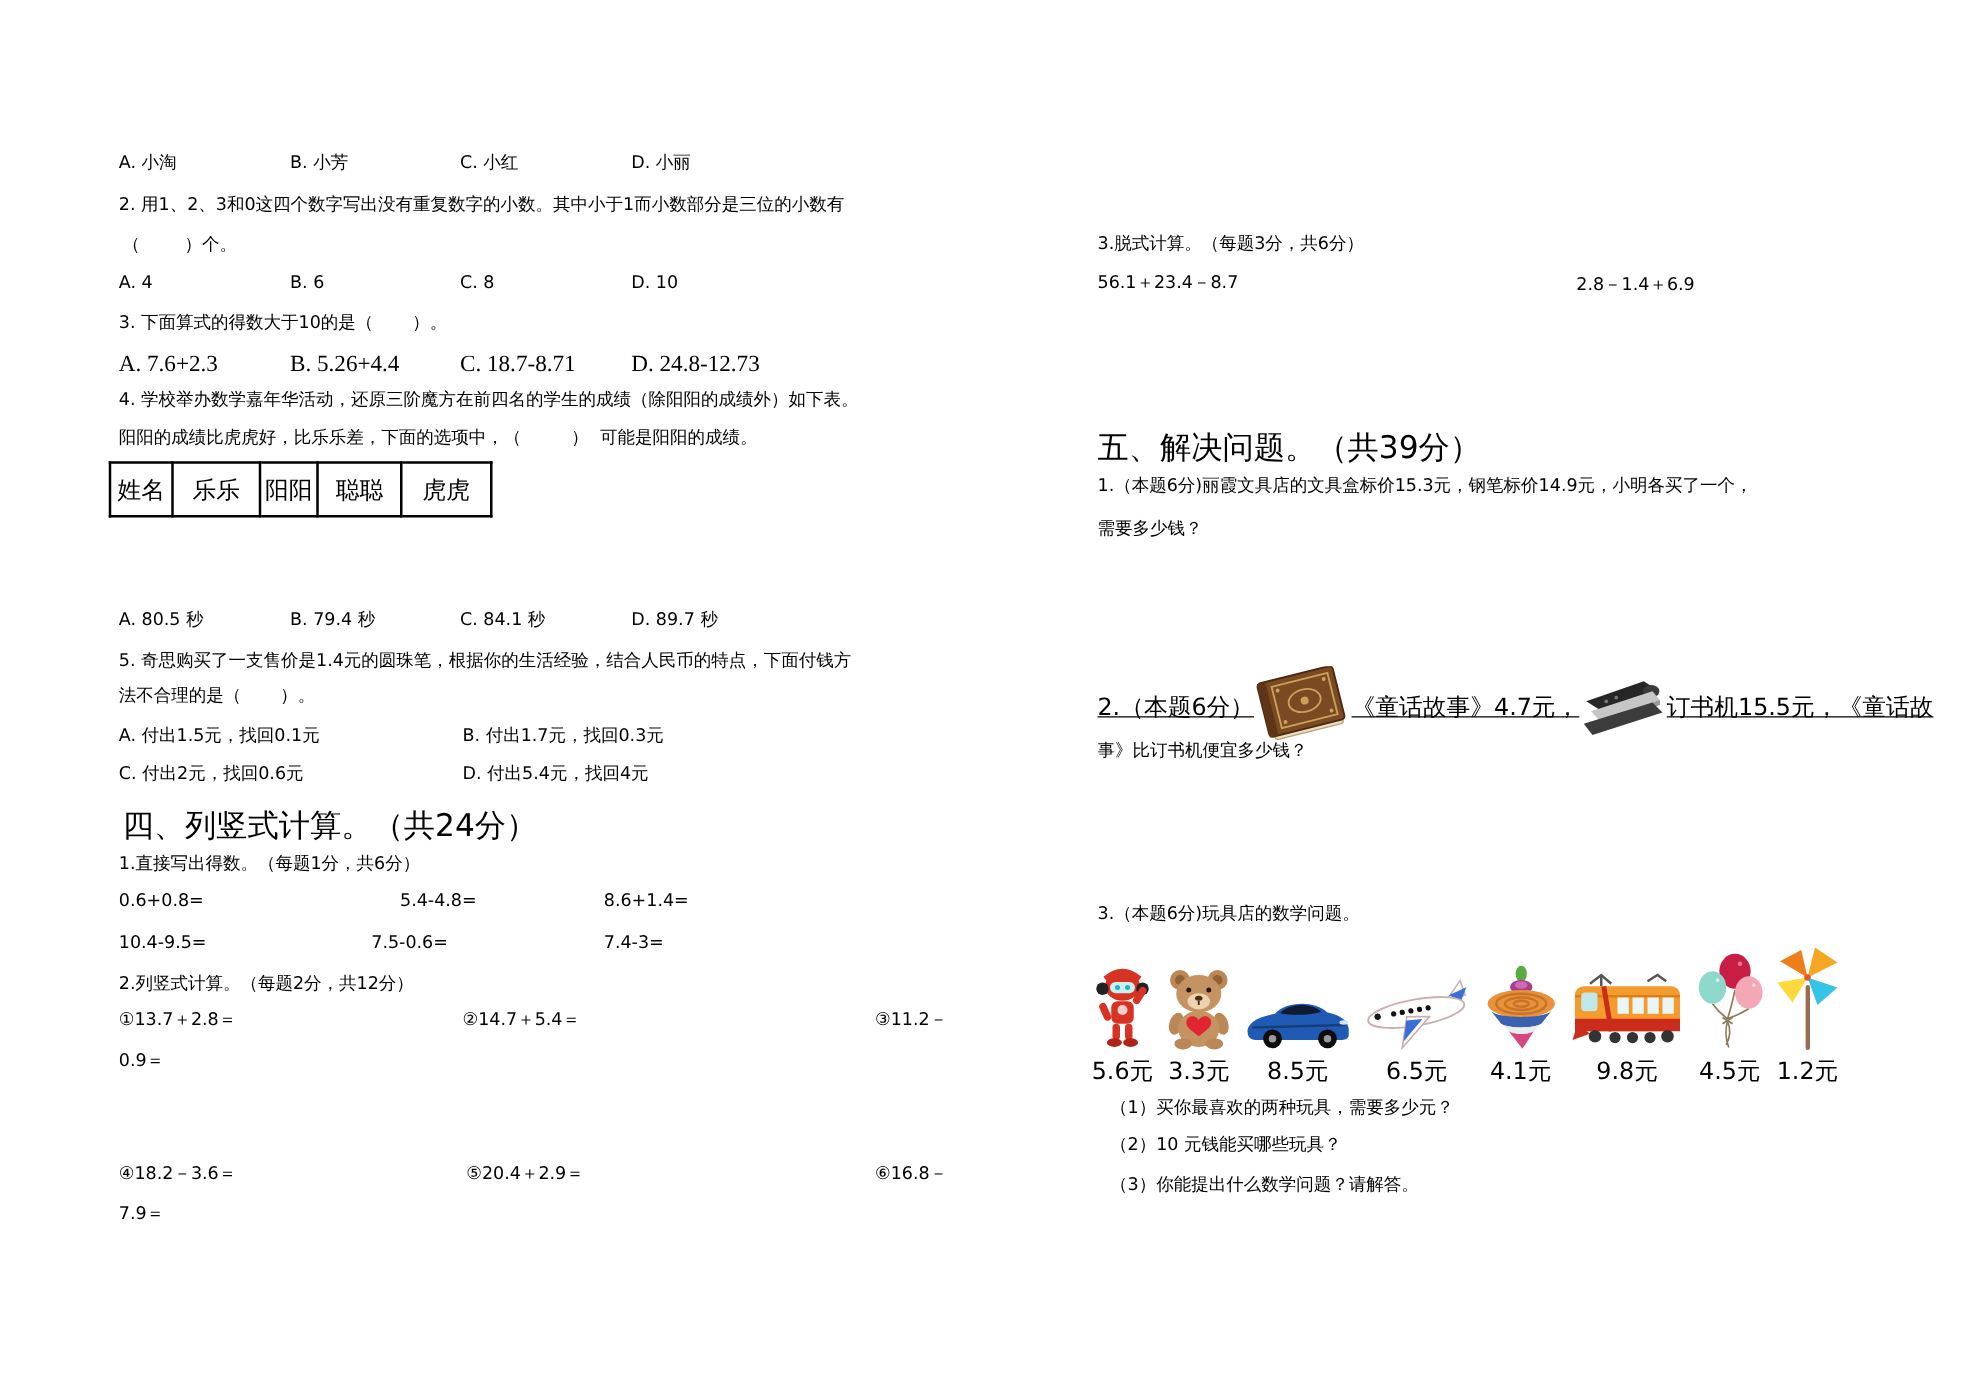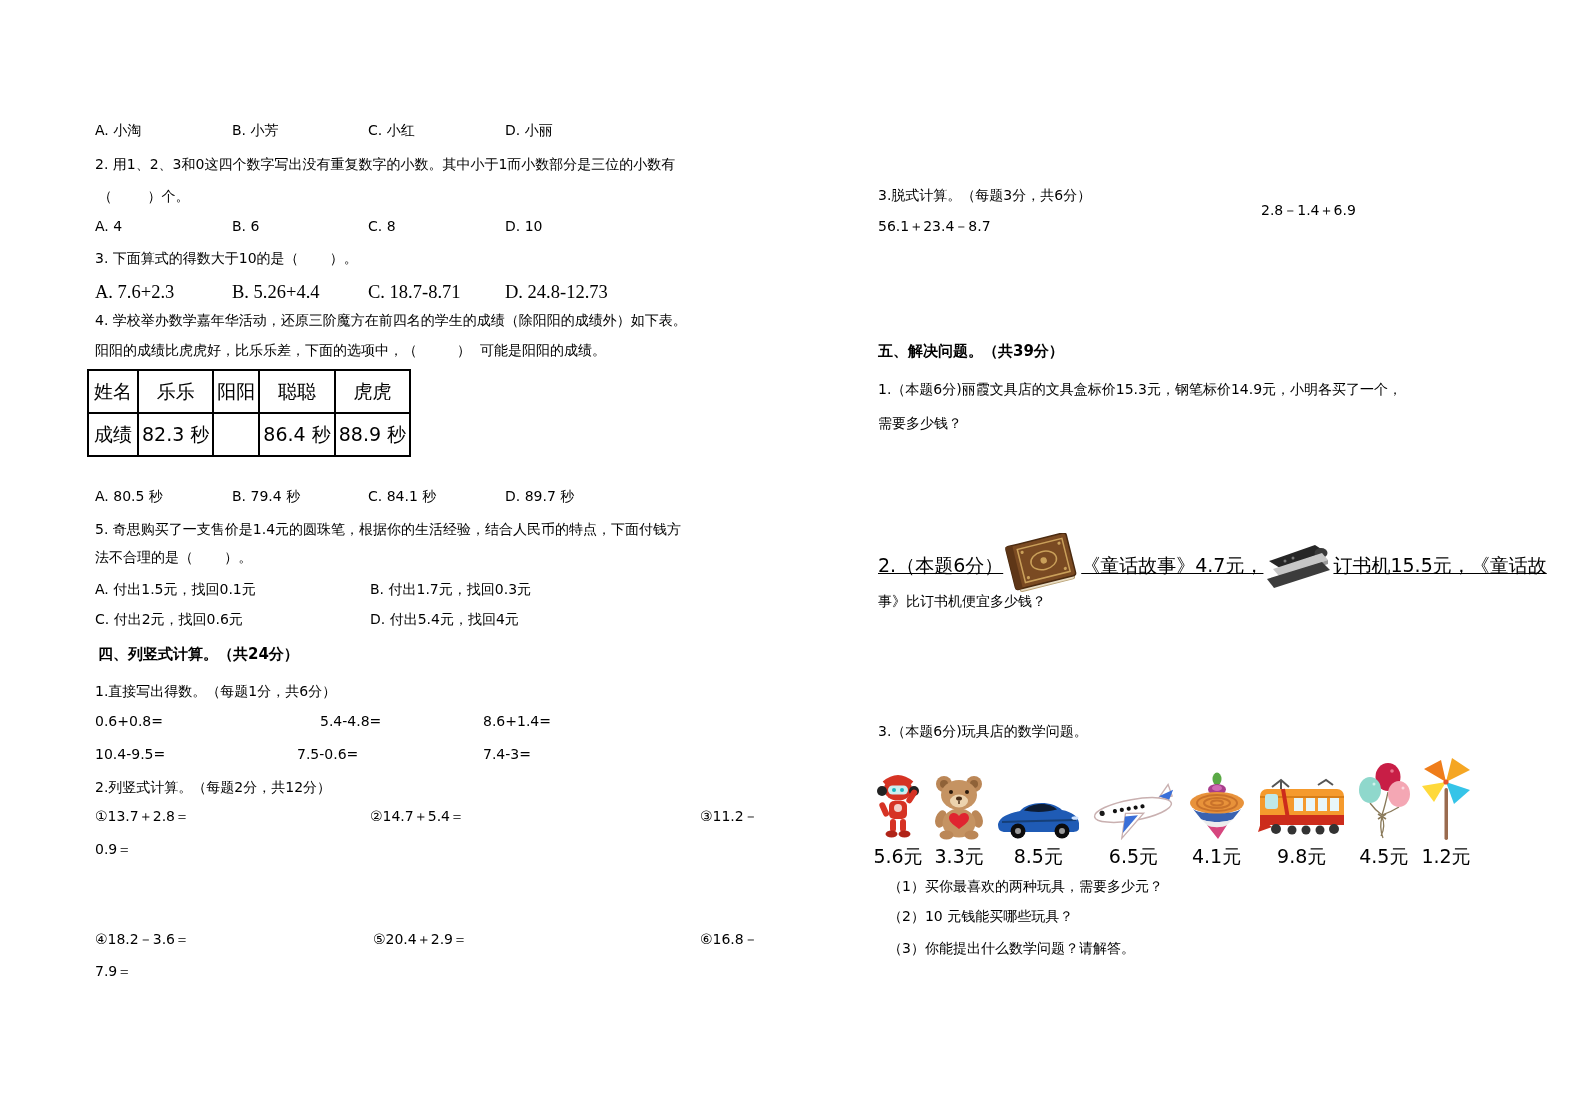--- a/index.html
+++ b/index.html
@@ -3,21 +3,21 @@
 <meta charset="utf-8">
 <style>
   html,body{margin:0;padding:0;}
   body{
     width:1583px;height:1118px;background:#ffffff;position:relative;
     font-family:"DejaVu Sans","Liberation Sans",sans-serif;color:#000;
     overflow:hidden;
   }
   .t{position:absolute;white-space:pre;font-size:14px;line-height:1.25;}
   .serif{font-family:"Liberation Serif","DejaVu Serif",serif;font-size:18.5px;}
-  .h{font-weight:700;font-size:15px;}
+  .h{font-weight:400;font-size:25px;}
   .score-table{position:absolute;left:87px;top:369px;border-collapse:collapse;table-layout:fixed;}
   .score-table td{border:2px solid #000;text-align:center;font-size:19px;height:41px;padding:0 3px;white-space:pre;}
   .p2row{position:absolute;left:878px;top:531px;display:flex;align-items:center;height:70px;}
   .p2row .t2{white-space:pre;font-size:19px;text-decoration:underline;}
   .toys{position:absolute;left:872px;top:758px;width:600px;display:flex;justify-content:space-between;align-items:flex-end;}
   .toy{display:flex;flex-direction:column;align-items:center;}
   .toy .price{font-size:19px;margin-top:4px;white-space:pre;}
   .icon{display:block;line-height:0;}
 </style>
 </head>
@@ -55,27 +55,20 @@
         <col style="width:72px">
       </colgroup>
     <tbody>
         <tr>
       <td>姓名</td>
       <td>乐乐</td>
       <td>阳阳</td>
       <td>聪聪</td>
       <td>虎虎</td>
     </tr>
-    <tr>
-      <td>成绩</td>
-      <td>82.3 秒</td>
-      <td></td>
-      <td>86.4 秒</td>
-      <td>88.9 秒</td>
-    </tr>
   </tbody>
     </table>
 
   <span class="t" style="left:95px;top:488px">A. 80.5 秒</span>
   <span class="t" style="left:232px;top:488px">B. 79.4 秒</span>
   <span class="t" style="left:368px;top:488px">C. 84.1 秒</span>
   <span class="t" style="left:505px;top:488px">D. 89.7 秒</span>
 
   <span class="t" style="left:95px;top:521px">5. 奇思购买了一支售价是1.4元的圆珠笔，根据你的生活经验，结合人民币的特点，下面付钱方</span>
   <span class="t" style="left:95px;top:549px">法不合理的是（       ）。</span>
@@ -102,21 +95,21 @@
   <span class="t" style="left:95px;top:931px">④18.2－3.6＝</span>
   <span class="t" style="left:373px;top:931px">⑤20.4＋2.9＝</span>
   <span class="t" style="left:700px;top:931px">⑥16.8－</span>
   <span class="t" style="left:95px;top:963px">7.9＝</span>
 </div>
 
 <div>
 
   <span class="t" style="left:878px;top:187px">3.脱式计算。（每题3分，共6分）</span>
   <span class="t" style="left:878px;top:218px">56.1＋23.4－8.7</span>
-  <span class="t" style="left:1261px;top:202px">2.8－1.4＋6.9</span>
+  <span class="t" style="left:1261px;top:220px">2.8－1.4＋6.9</span>
 
   <span class="t h" style="left:878px;top:342px">五、解决问题。（共39分）</span>
 
   <span class="t" style="left:878px;top:381px">1.（本题6分)丽霞文具店的文具盒标价15.3元，钢笔标价14.9元，小明各买了一个，</span>
   <span class="t" style="left:878px;top:415px">需要多少钱？</span>
 
   <div class="p2row">
     <span class="t2">2.（本题6分）</span>
     <span class="icon">
       <svg width="78" height="66" viewBox="0 0 78 66">

